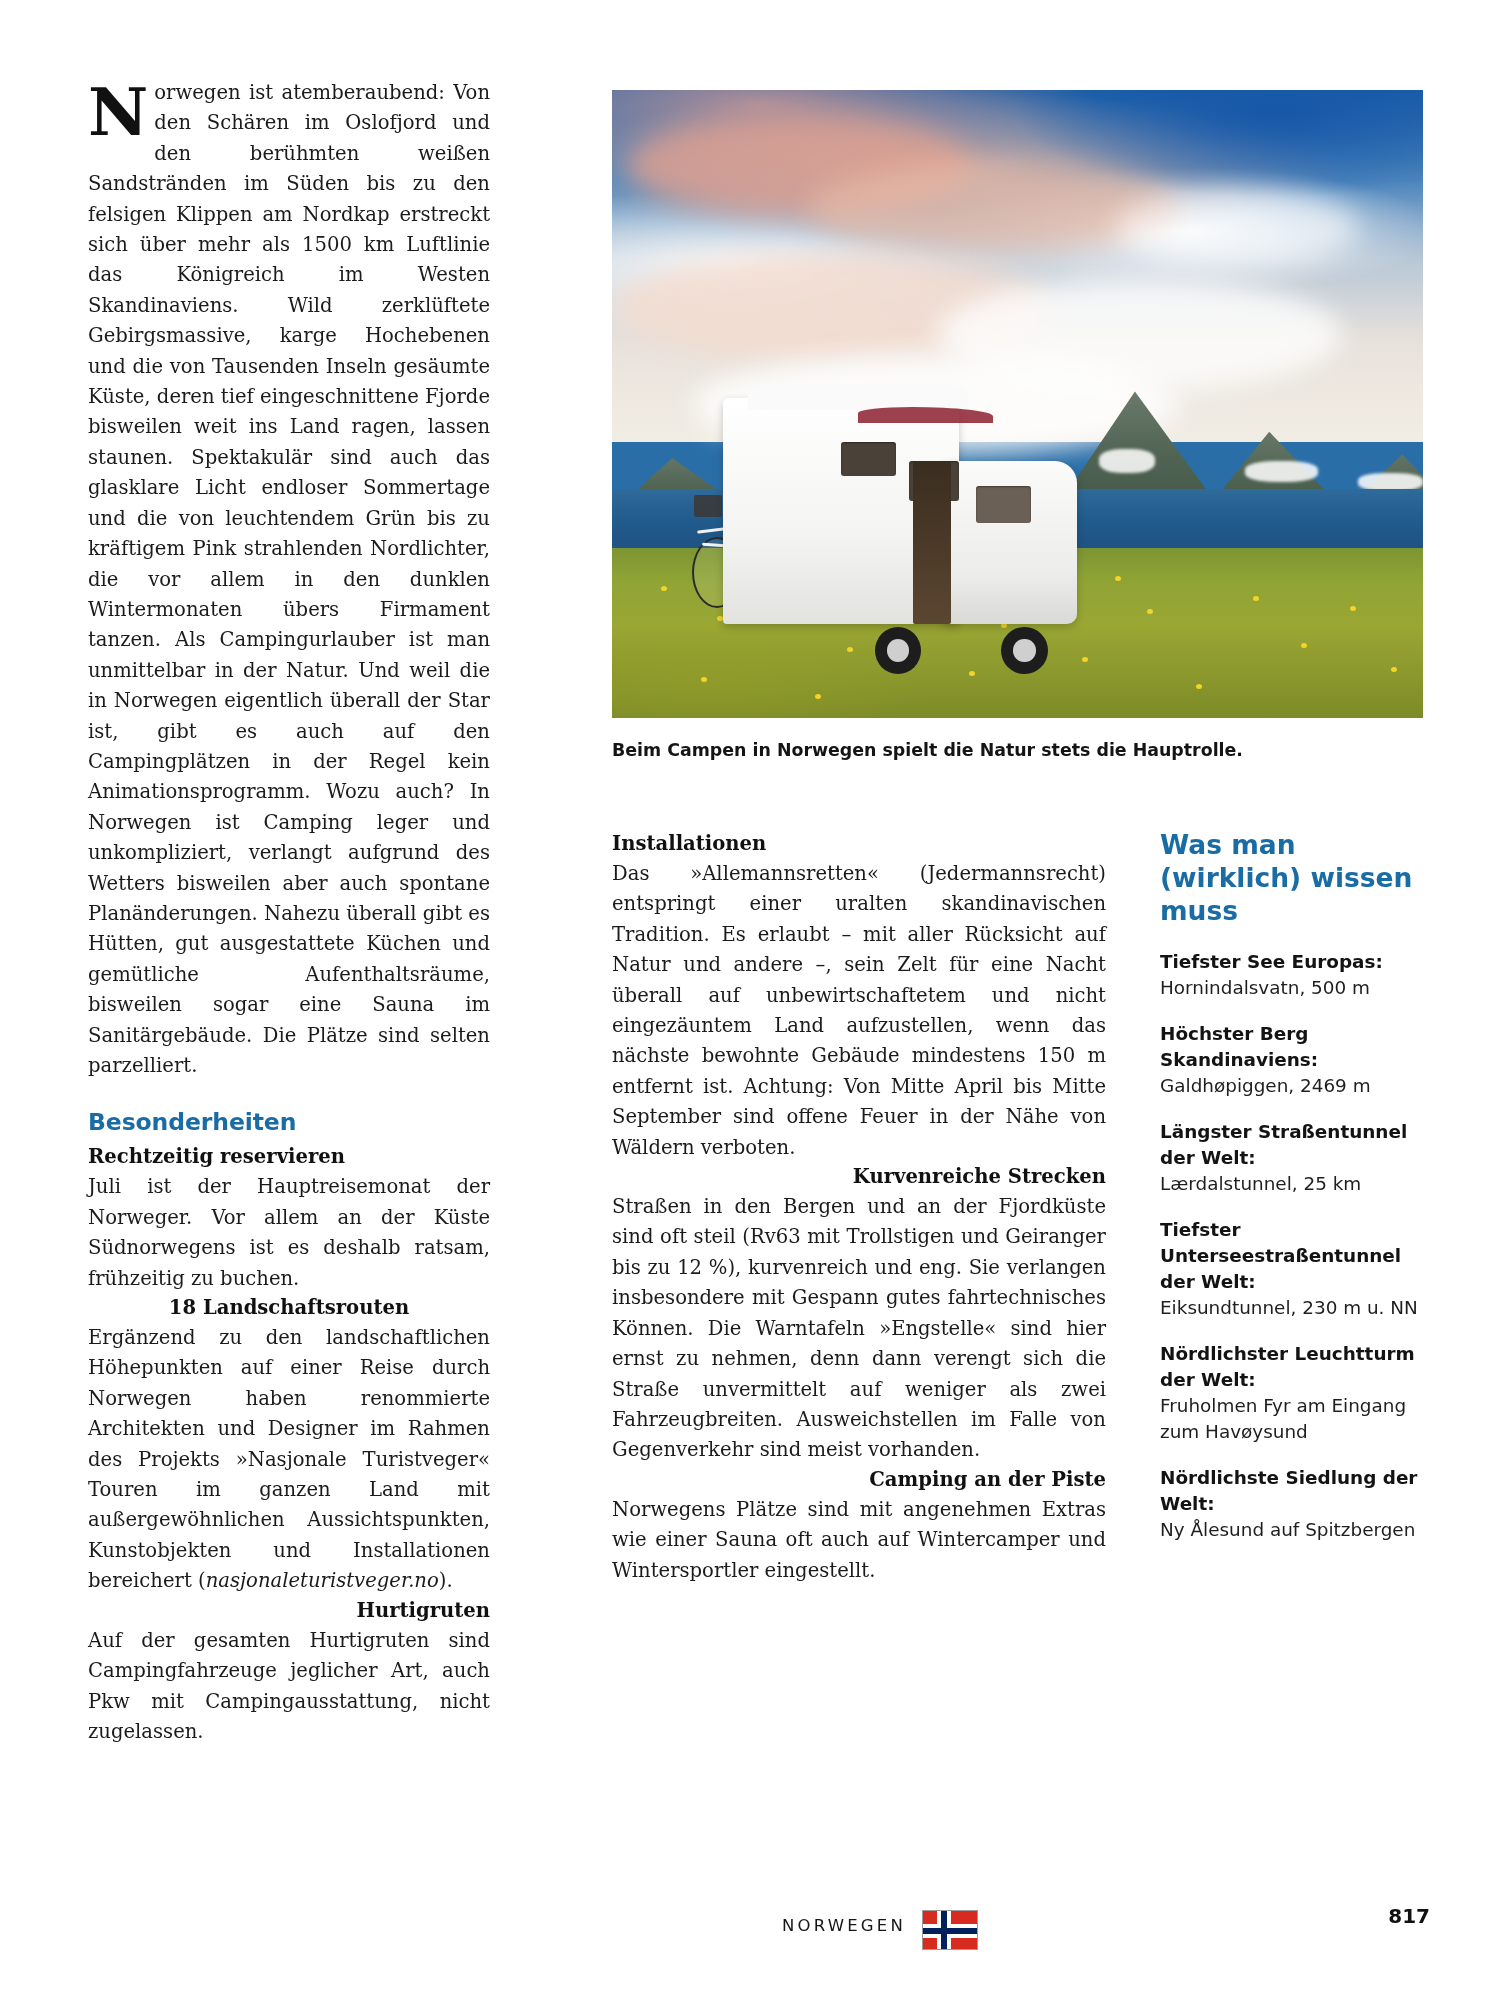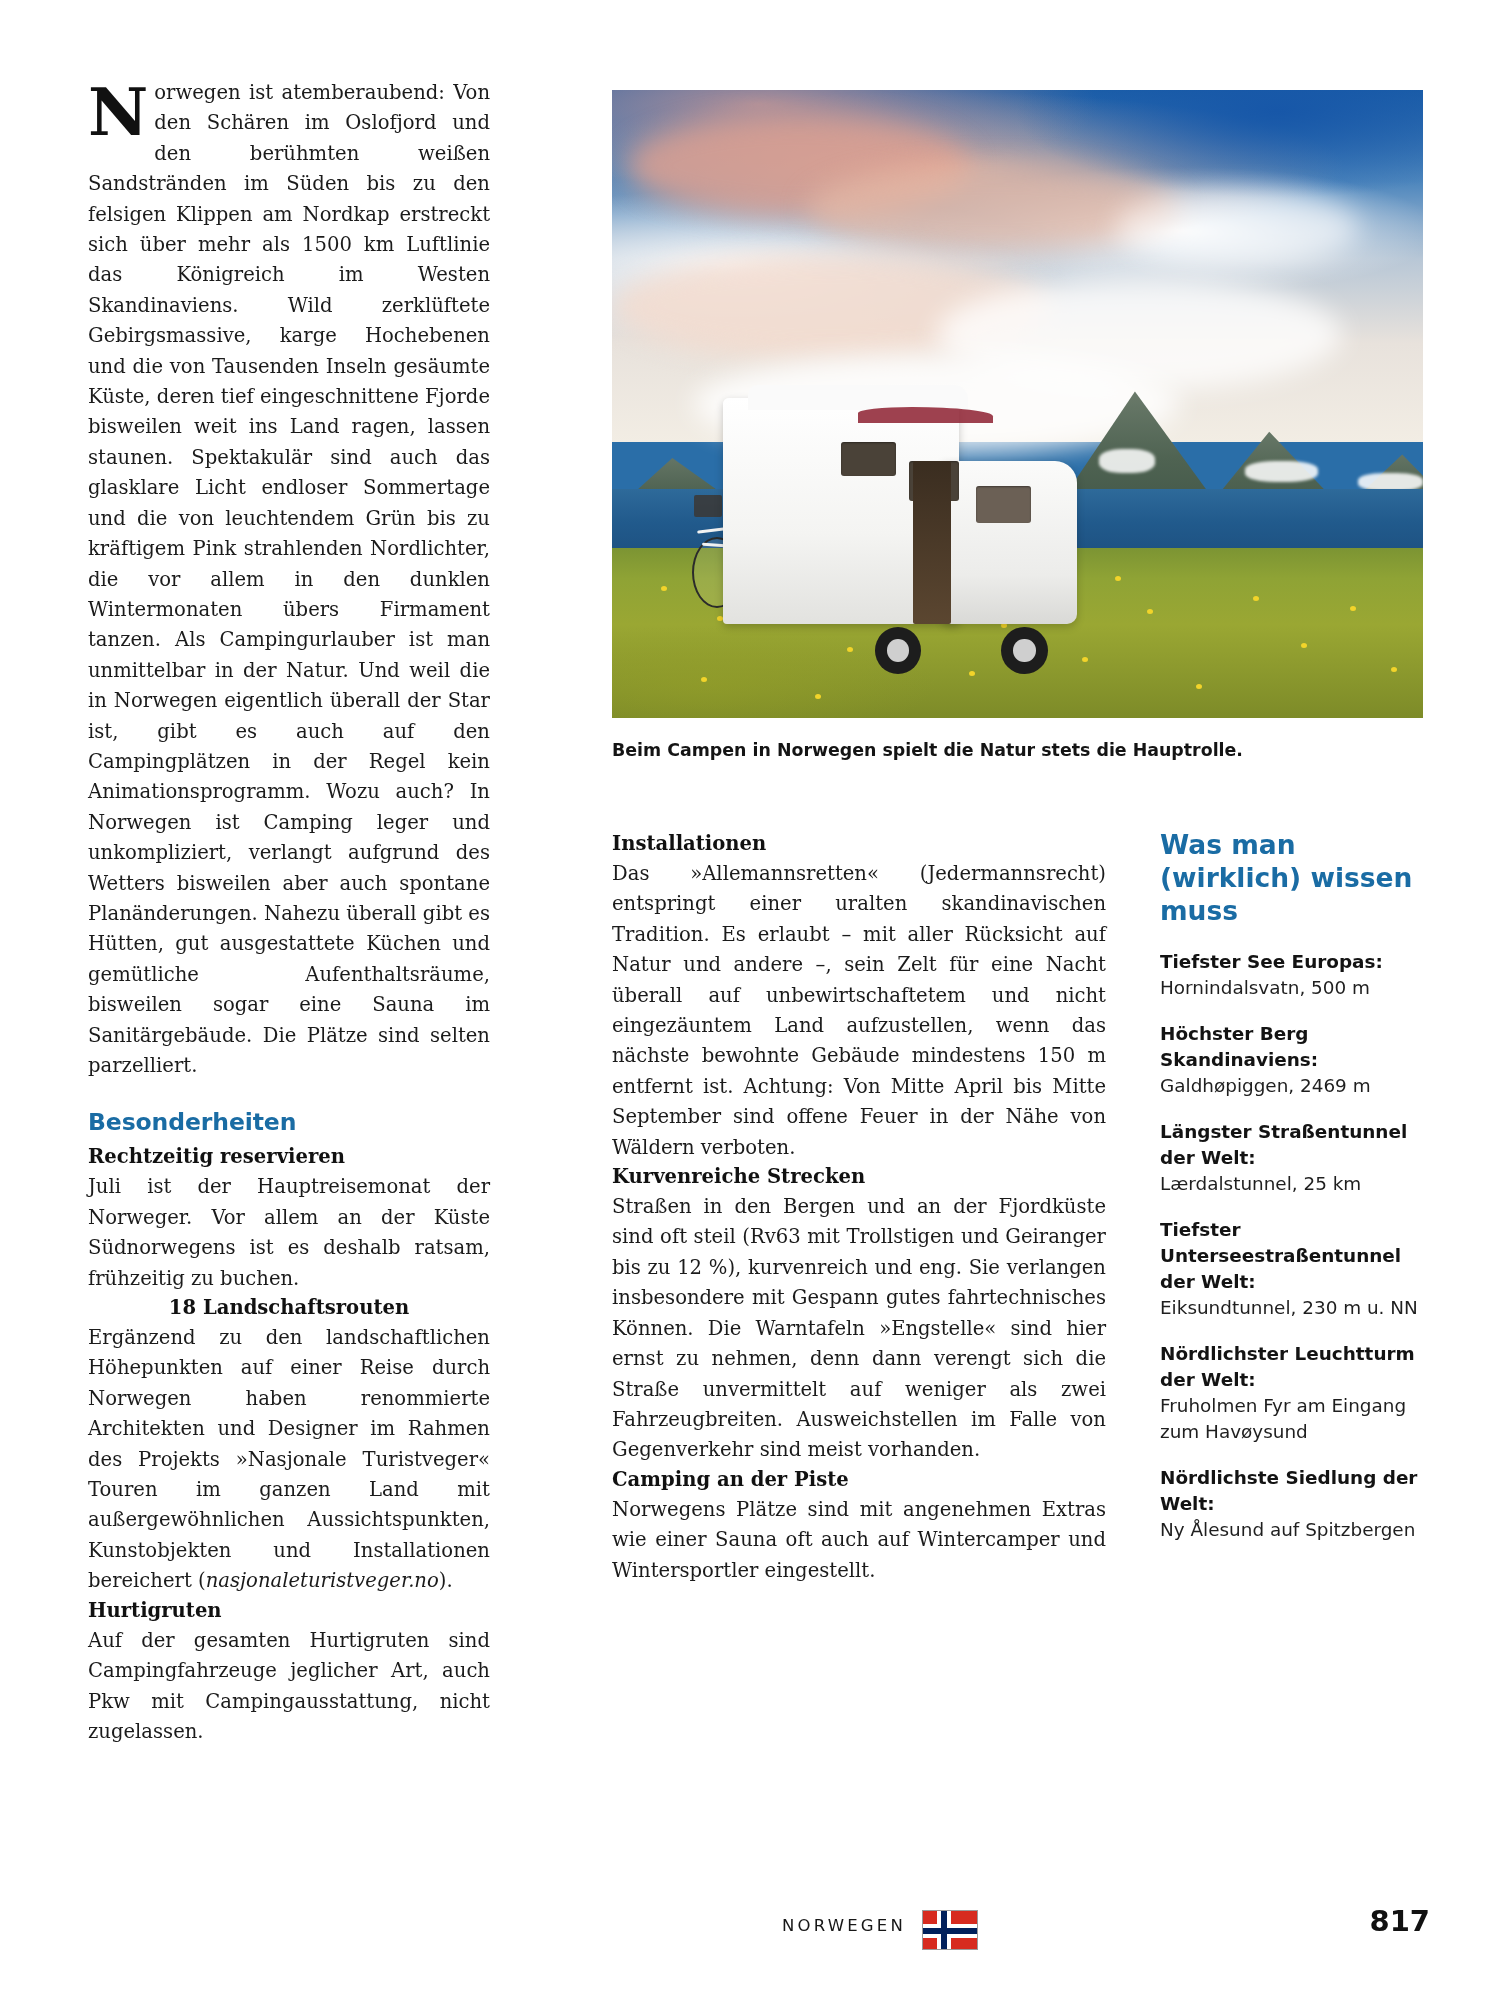--- a/index.html
+++ b/index.html
@@ -67,21 +67,21 @@
   }
   h3.sub-head {
     font-family: "DejaVu Serif", "Liberation Serif", serif;
     font-weight: 700;
     font-size: 19.6px;
     line-height: 28px;
     color: #111;
     margin: 0 0 1px 0;
   }
   .gap-before { margin-top: 30px; text-align: center; }
-  .gap-before-lg { margin-top: 38px; }
+  .gap-before-lg { margin-top: 38px; text-align: right; }
 
   em.ital { font-style: italic; }
 
   
   .hero-img {
     width: 100%; height: 100%;
     position: relative;
     overflow: hidden;
     background: #2a6ea8;
   }
@@ -262,21 +262,21 @@
     border: 1px solid #9a9a9a;
   }
   .flag .v-white { position: absolute; left: 14px; top: 0; width: 14px; height: 100%; background: #fff; }
   .flag .h-white { position: absolute; left: 0; top: 13px; width: 100%; height: 14px; background: #fff; }
   .flag .v-blue  { position: absolute; left: 18px; top: 0; width: 6px; height: 100%; background: #00205b; }
   .flag .h-blue  { position: absolute; left: 0; top: 17px; width: 100%; height: 6px; background: #00205b; }
   .footer-page {
     position: absolute; right: 0; top: 4px;
     font-family: "DejaVu Sans", "Liberation Sans", sans-serif;
     font-weight: 700;
-    font-size: 29px;
+    font-size: 20px;
     color: #111;
   }
 </style>
 </head>
 <body>
 
 <div class="page">
 
   <div class="col-left">
 

